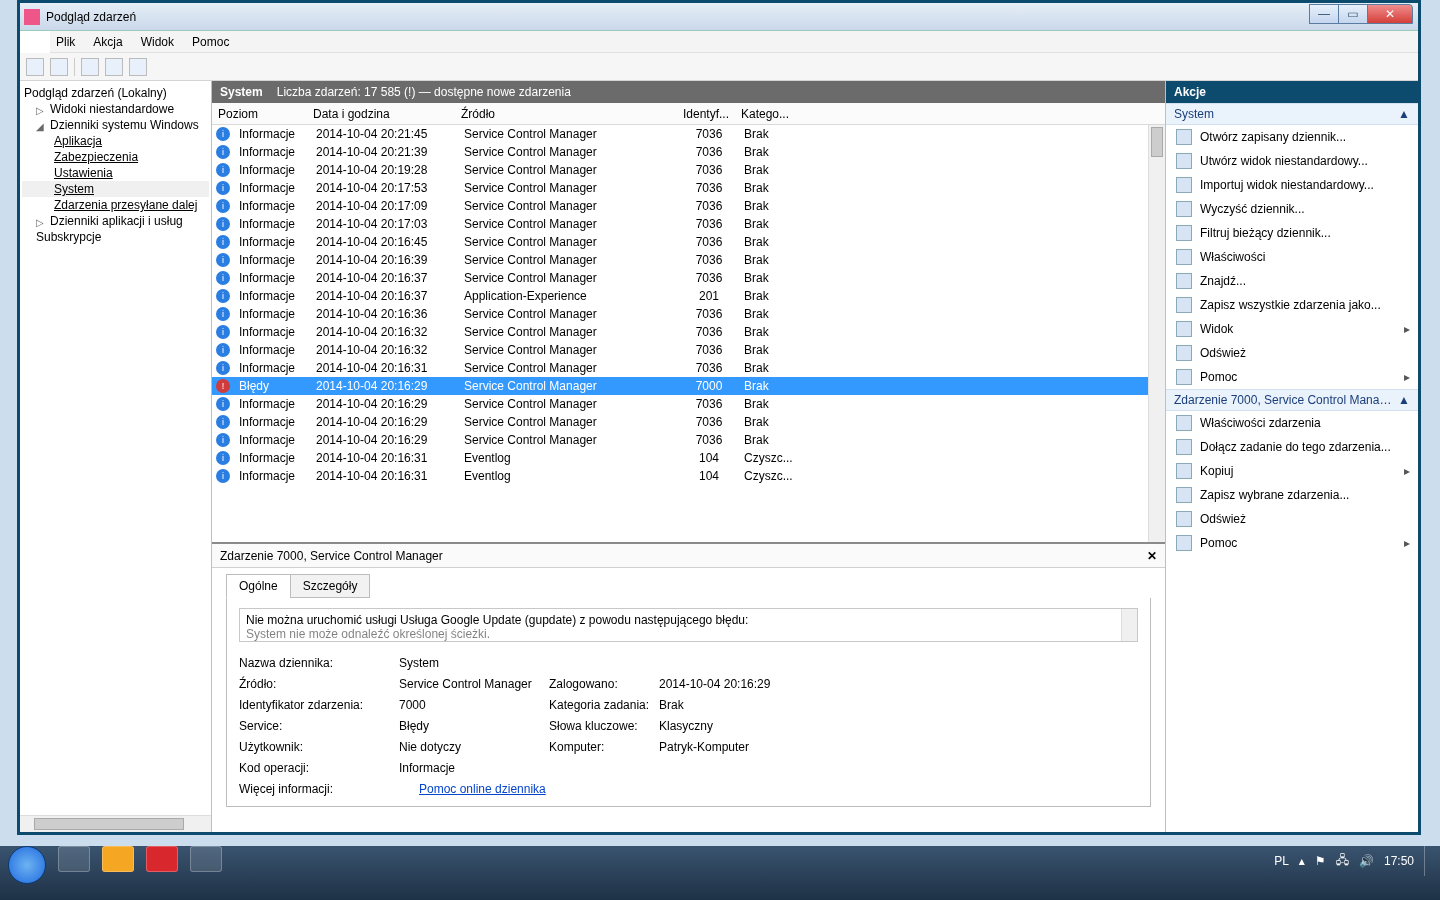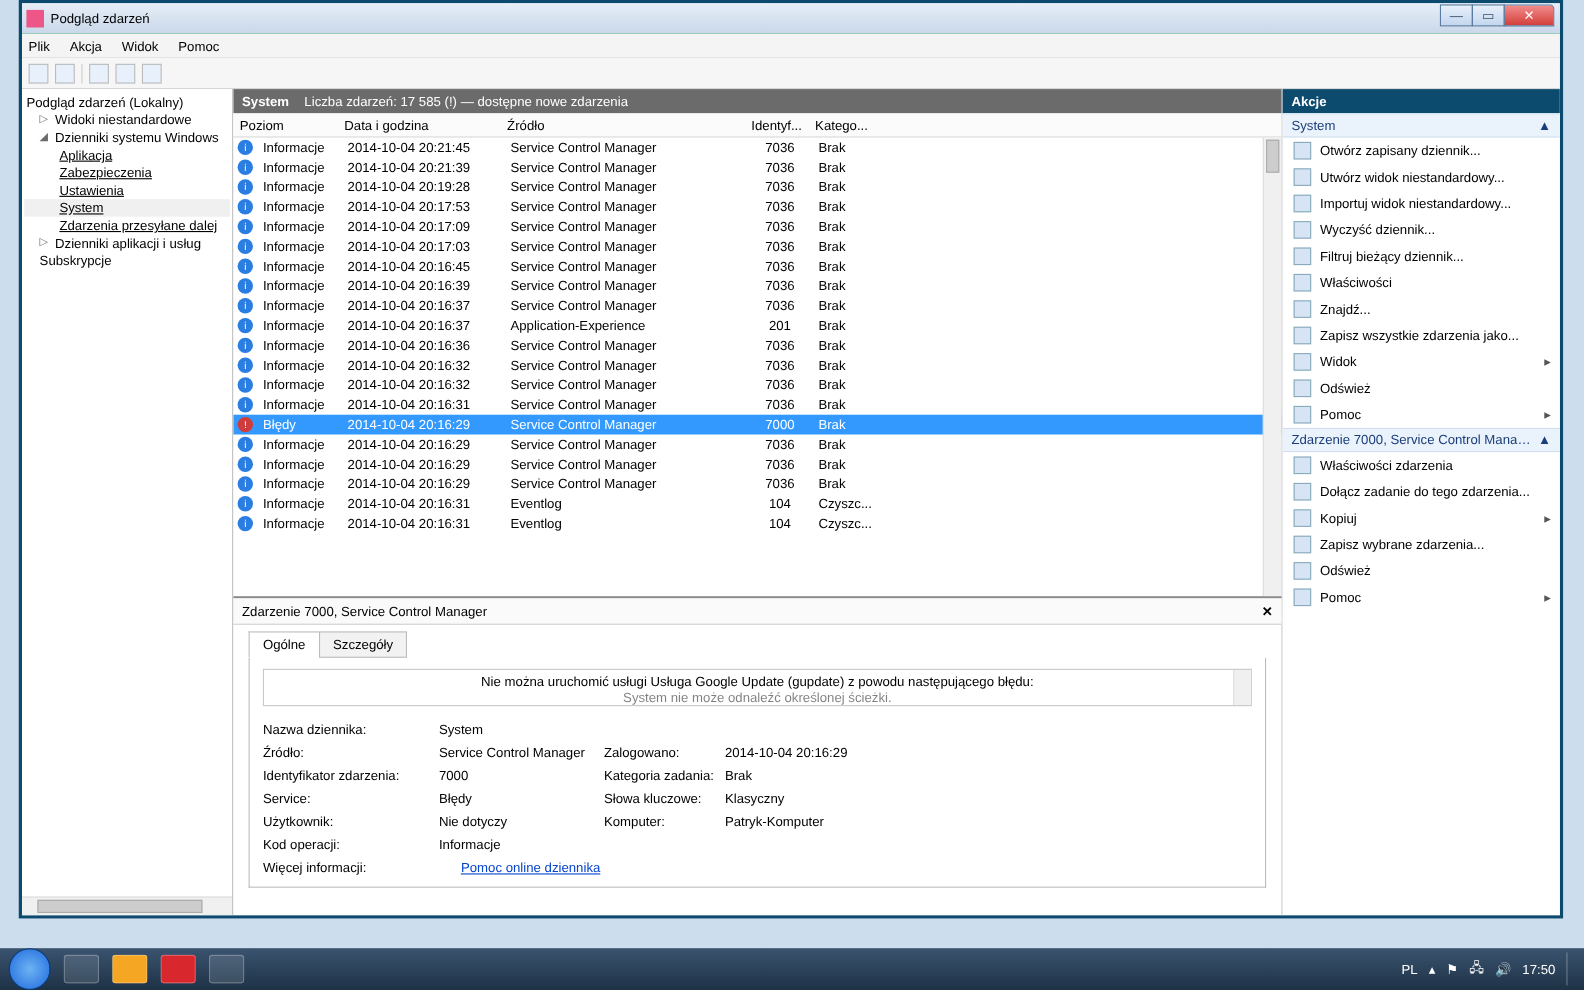--- a/index.html
+++ b/index.html
@@ -4,27 +4,27 @@
 <style>
 * { margin:0; padding:0; box-sizing:border-box; font-family:"Segoe UI",Tahoma,sans-serif; font-size:12px; }
 body { width:1440px; height:900px; overflow:hidden; background:#cde; }
 .window { width:1404px; height:835px; background:#fff; border:3px solid #0c4a6e; position:absolute; left:17px; top:0;}
 .titlebar { height:28px; background:linear-gradient(#e6eef7,#cad8ea); display:flex; align-items:center; padding:0 4px; border-bottom:1px solid #9cb; }
 .titlebar .ico{width:16px;height:16px;background:#e58; margin-right:6px;}
 .titlebar .txt{color:#000;}
 .winbtns{position:absolute; right:8px; top:1px; display:flex;}
 .winbtns div{width:30px;height:20px;border:1px solid #5a7ca0;background:linear-gradient(#e8f0fb,#c4d6ee);margin-left:-1px; display:flex;align-items:center;justify-content:center; color:#35506f;}
 .winbtns .close{background:linear-gradient(#f08d8d,#d43f3a);color:#fff;width:46px;border-radius:0 4px 0 0;}
-.menubar{height:22px; background:#f4f4f4; display:flex; align-items:center; padding:0 6px; gap:18px; border-bottom:1px solid #e0e0e0;}
+.menubar{height:22px; background:#f4f4f4; display:flex; align-items:center; padding:0 6px; gap:18px; border-bottom:1px solid #e0e0e0;margin-left:30px;}
 .menubar span{color:#000;}
 .toolbar{height:28px; background:#f6f6f6; border-bottom:1px solid #d4d4d4; display:flex; align-items:center; padding:0 6px; gap:6px;}
 .toolbar .tb{width:18px;height:18px;border:1px solid #bbb; background:#e8f0fb;}
 .main{display:flex; height:calc(100% - 78px);}
 .tree{width:192px; border-right:1px solid #bfbfbf; background:#fff; padding:4px 2px; overflow:hidden;}
-.tree-item{display:flex;align-items:flex-start;padding:1px 0 1px 2px; white-space:nowrap; gap:4px;color:#000;}
+.tree-item{display:flex;align-items:flex-end;padding:1px 0 1px 2px; white-space:nowrap; gap:4px;color:#000;}
 .tree-item.sel{background:#f0f0f0;}
 .tree .ind1{padding-left:14px;} .tree .ind2{padding-left:32px;text-decoration:underline;}
 .tree .tw{width:10px;color:#6a6a6a;font-size:10px;}
 .center{flex:1; display:flex; flex-direction:column; background:#fff; border-right:1px solid #bfbfbf; min-width:0;}
 .list-hdr{background:#6b6b6b;color:#fff;height:22px;display:flex;align-items:center;padding:0 8px; font-size:12px; gap:14px;}
 .grid{flex:1; overflow:hidden; position:relative;}
 .ghead{display:flex; border-bottom:1px solid #d9d9d9; background:#fbfbfb; height:22px; align-items:center;}
 .ghead div,.grow div{padding:0 6px;}
 .c-lvl{width:95px;} .c-dt{width:148px;} .c-src{width:222px;} .c-id{width:58px;text-align:center;} .c-cat{width:55px;}
 .gbody{overflow-y:auto;}
@@ -33,34 +33,34 @@
 .grow .ic{width:14px;height:14px;border-radius:50%;background:#2a7de1;color:#fff;font-size:9px;line-height:14px;text-align:center;margin-right:3px;margin-left:4px;flex:none;}
 .grow.err .ic{background:#d03b3b;}
 .scrollv{position:absolute;right:0;top:22px;bottom:0;width:17px;background:#f0f0f0;border-left:1px solid #ddd;}
 .scrollv .thumb{position:absolute;left:2px;right:2px;top:2px;height:30px;background:#cdcdcd;border:1px solid #aaa;}
 .detail{border-top:2px solid #8a8a8a; padding:0; display:flex; flex-direction:column; flex:none; height:290px;}
 .detail-hd{display:flex;justify-content:space-between;align-items:center;height:24px;padding:0 8px;border-bottom:1px solid #d0d0d0;background:#fafafa;}
 .tabs{display:flex;margin:6px 0 0 14px;}
 .tab{padding:4px 12px;border:1px solid #bcbcbc;background:#f2f2f2;margin-right:-1px;}
 .tab.act{background:#fff;border-bottom-color:#fff;}
 .detail-body{border:1px solid #bcbcbc;margin:0 14px 10px 14px;padding:10px 12px; position:relative;}
-.msgbox{border:1px solid #c8c8c8; padding:4px 6px; height:34px; overflow:hidden; margin-bottom:14px; position:relative;text-align:center;}
+.msgbox{border:1px solid #c8c8c8; padding:4px 6px; height:34px; overflow:hidden; margin-bottom:14px; position:relative;}
 .msgbox .sv{position:absolute;right:0;top:0;bottom:0;width:16px;background:#f0f0f0;border-left:1px solid #ddd;}
 .plist{display:grid;grid-template-columns:160px 150px 110px 200px; row-gap:7px; font-size:12px;}
 .plist .lbl{color:#000;}
 .plist a{color:#0645cc;text-decoration:underline;margin-left:20px;}
 .actions{width:252px;background:#fff;}
 .actions-hd{background:#0c4a6e;color:#fff;height:22px;display:flex;align-items:center;padding:0 8px;font-weight:bold;}
 .act-sec{background:#eaf2fb;padding:3px 8px;color:#1a3e7b;border-top:1px solid #d3e0f0;border-bottom:1px solid #d3e0f0;display:flex;justify-content:space-between;align-items:center;}
 .act-item{display:flex;align-items:center;gap:8px;padding:4px 8px 4px 10px;}
 .act-item .ai{width:16px;height:16px;background:#d7e4f3;border:1px solid #8ab;flex:none;}
 .act-item .arrow{margin-left:auto;color:#555;}
 .hscroll{position:absolute;left:0;right:0;bottom:0;height:17px;background:#f0f0f0;border-top:1px solid #ddd;}
 .hscroll .thumb{position:absolute;top:2px;bottom:2px;left:14px;width:150px;background:#cdcdcd;border:1px solid #aaa;}
-.taskbar{position:absolute;left:0;right:0;bottom:0;height:38px;background:linear-gradient(#3a536f,#1e3246);display:flex;align-items:center;padding:0 8px;gap:12px; color:#fff;}
+.taskbar{position:absolute;left:0;right:0;bottom:0;height:54px;background:linear-gradient(#3a536f,#1e3246);display:flex;align-items:flex-start;padding:0 8px;gap:12px; color:#fff;}
 .taskbar .start{width:38px;height:38px;border-radius:50%;background:radial-gradient(#6db3f2,#1e69de);border:1px solid #0b3a78;}
 .taskbar .ti{width:32px;height:26px;background:rgba(255,255,255,.12);border:1px solid rgba(255,255,255,.25);border-radius:3px;}
 .taskbar .tray{margin-left:auto;display:flex;align-items:center;gap:10px;font-size:11px;}
 </style>
 </head>
 <body>
 
 <div class="window">
   <div class="titlebar">
     <div class="ico"></div>

